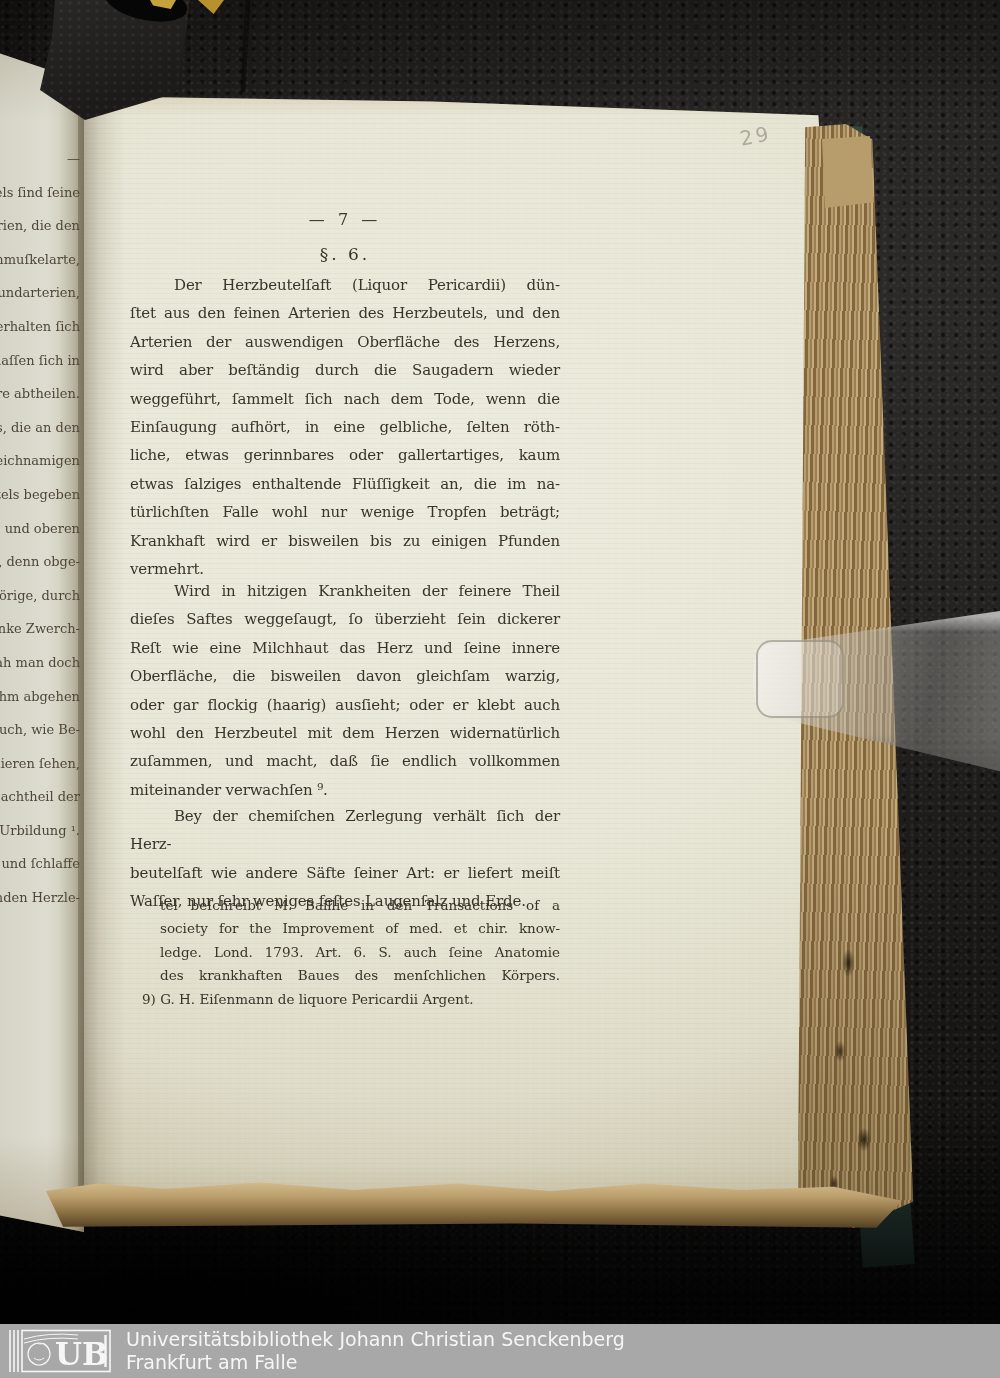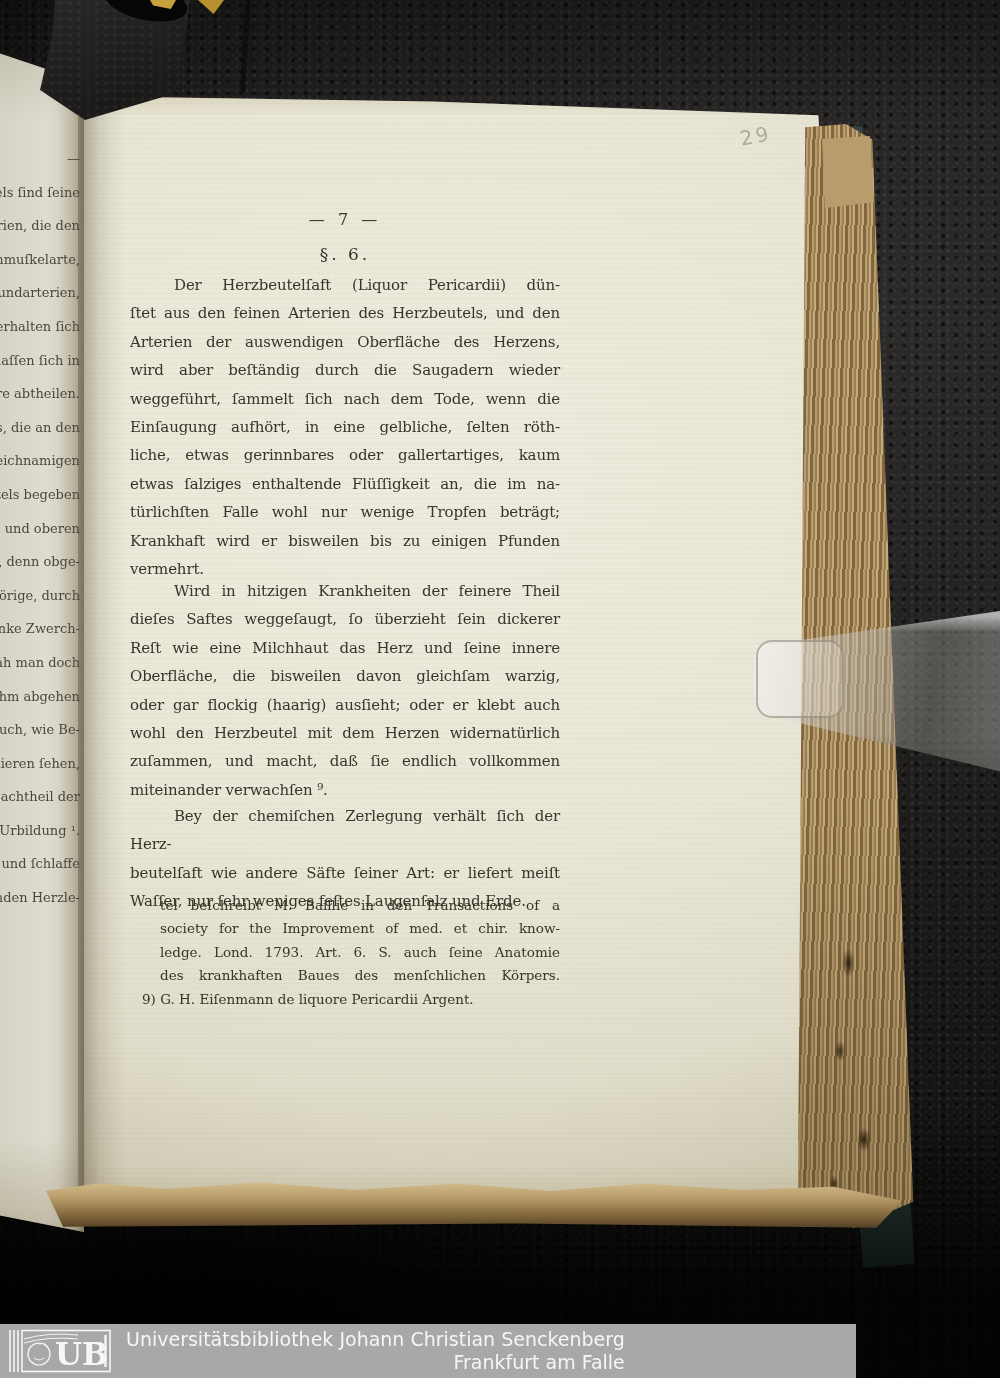--- a/index.html
+++ b/index.html
@@ -102,25 +102,25 @@
   
   .acrylic{position:absolute;left:752px;top:604px;width:248px;height:176px;z-index:7;
     clip-path:polygon(2.4% 24%, 1% 32%, 0.4% 43%, 1% 54%, 2.4% 62%, 100% 95%, 100% 4%);
     background:
       linear-gradient(to bottom, rgba(255,255,255,0.5) 0 7%, transparent 16% 74%, rgba(80,78,74,0.45) 90% 100%),
       linear-gradient(100deg, rgba(246,245,241,0.6), rgba(210,208,202,0.48) 30%, rgba(148,146,141,0.44) 70%, rgba(175,173,167,0.5));}
   .acrylic-tip{position:absolute;left:756px;top:640px;width:84px;height:74px;z-index:8;
     border:2px solid rgba(130,125,115,0.55);border-radius:16px;background:rgba(255,255,255,0.18);}
 
   
-  .footer-bar{position:absolute;left:0;bottom:0;width:856px;height:54px;z-index:10;
+  .footer-bar{position:absolute;left:0;bottom:0;width:1000px;height:54px;z-index:10;
     background:#a8a8a8;display:flex;align-items:center;}
   .logo{margin-left:8px;flex:0 0 auto;}
   .footer-text{margin-left:14px;font-family:"DejaVu Sans", sans-serif;color:#f6f6f6;
-    font-size:19px;line-height:23px;text-align:right;}
+    font-size:19px;line-height:23px;}
 </style>
 </head>
 <body>
 
 <div id="scene">
 
   <div class="left-page">
     <div class="frags">
         <div class="frag-line">—</div>
         <div class="frag-line">rzbeutels ſind ſeine</div>

